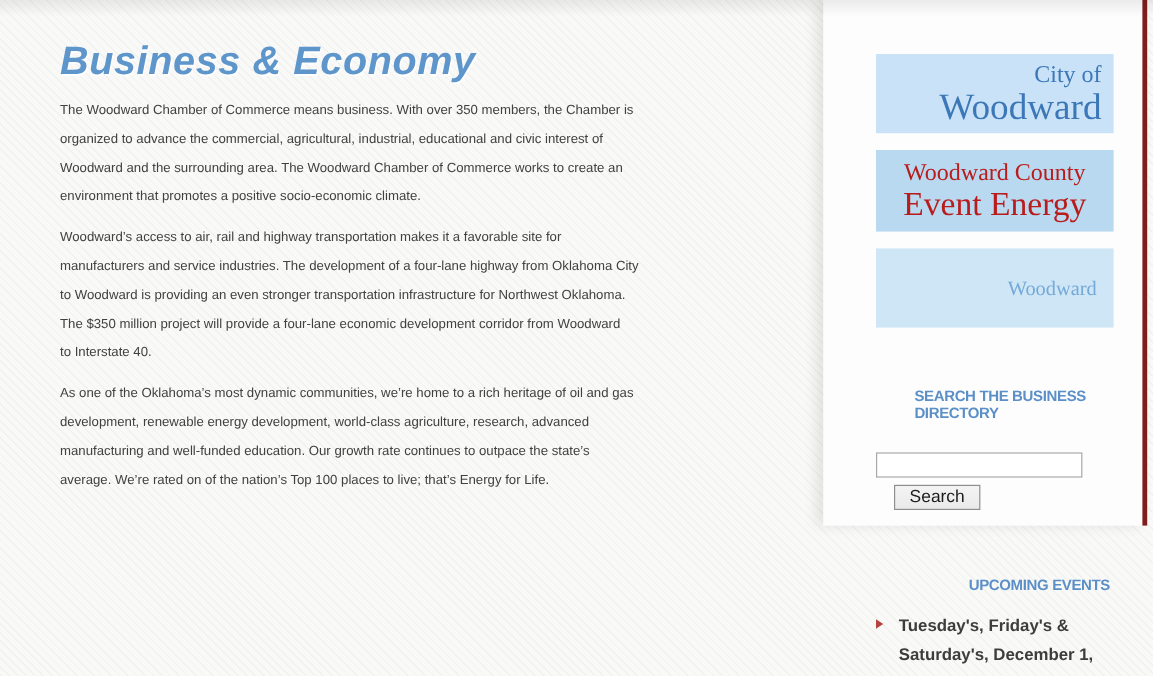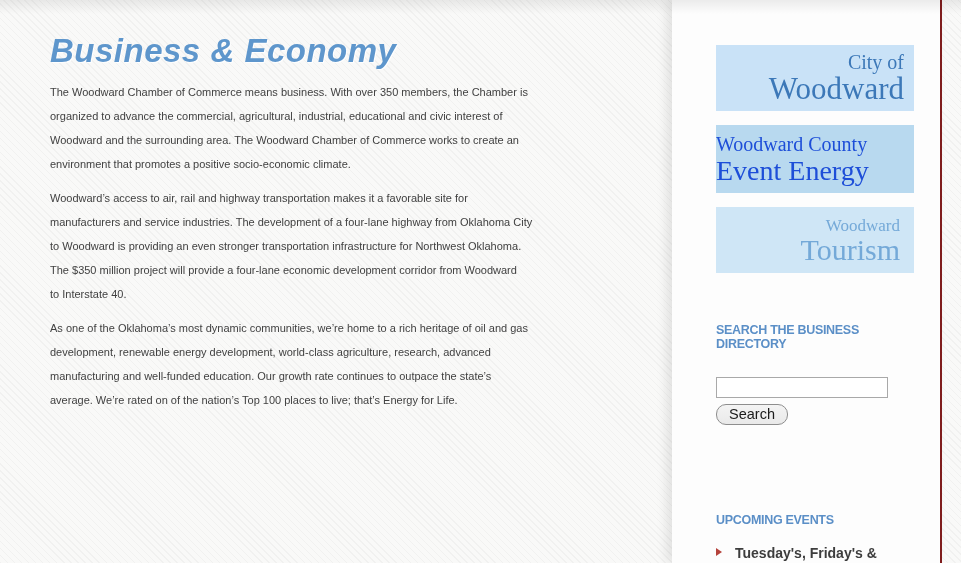--- a/index.html
+++ b/index.html
@@ -32,65 +32,66 @@
   }
   .para {
     white-space: pre-line;
     font-size: 11px; line-height: 24px;
     color: #414141;
     margin: 0 0 10px 0;
   }
 
   
   .sidebar {
-    position: absolute; left: 672px; top: 0; width: 270px; height: 563px;
+    position: absolute; left: 686px; top: 0; width: 270px; height: 438px;
     background: #fdfdfd;
-    border-right: 2px solid #7f1d1d;
+    border-right: 4px solid #7f1d1d;
     box-shadow: -6px 0 10px rgba(0,0,0,0.09);
   }
   .sidebar-content { padding: 45px 27px 0 44px; }
 
   .banner {
     display: flex; flex-direction: column; justify-content: center;
     width: 198px; margin-bottom: 14px;
     font-family: "Liberation Serif", serif;
     cursor: pointer;
   }
   .banner-line1, .banner-line2 { display: block; }
   .banner-city { height: 66px; background: #c9e2f7; text-align: right; padding-right: 10px; color: #3c78b8; }
   .banner-city .banner-line1 { font-size: 20px; line-height: 21px; }
   .banner-city .banner-line2 { font-size: 31px; line-height: 31px; }
-  .banner-event { height: 68px; background: #b8d9ef; text-align: left; color: #1d4ed8; }
+  .banner-event { height: 68px; background: #b8d9ef; text-align: center; color: #b91c1c; }
   .banner-event .banner-line1 { font-size: 20px; line-height: 24px; }
   .banner-event .banner-line2 { font-size: 28px; line-height: 30px; }
   .banner-tourism { height: 66px; background: #cfe6f6; text-align: right; padding-right: 14px; color: #74a9d8; }
   .banner-tourism .banner-line1 { font-size: 17px; line-height: 19px; }
   .banner-tourism .banner-line2 { font-size: 30px; line-height: 30px; }
 
   .side-heading {
     font-size: 12.5px; font-weight: bold; color: #5b8fc7;
     letter-spacing: -0.3px;
   }
-  .search-heading { margin-top: 50px; }
+  .search-heading { margin-top: 50px; margin-left: 32px; }
   .search-input {
     display: block; margin-top: 26px;
     width: 172px; height: 21px;
     border: 1px solid #a9a9a9; background: #fff;
     font-size: 13px; padding: 0 4px;
   }
   .search-button {
     margin-top: 6px;
     font-family: "Liberation Sans", sans-serif;
     font-size: 14.5px; color: #1b1b1b;
     background: linear-gradient(#f4f4f4, #e9e9e9);
-    border: 1px solid #8e8e8e; border-radius: 10px;
+    border: 1px solid #8e8e8e; border-radius: 0;
     padding: 1px 12px 2px 12px;
     cursor: pointer;
+    margin-left: 15px;
   }
-  .events-heading { margin-top: 88px; }
+  .events-heading { margin-top: 56px; text-align: right; }
   .event-item { display: flex; margin-top: 14px; }
   .event-bullet {
     width: 0; height: 0; margin-top: 7px; flex: 0 0 auto;
     border-left: 6px solid #b5433c;
     border-top: 4px solid transparent;
     border-bottom: 4px solid transparent;
   }
   .event-text {
     margin-left: 13px; width: 186px;
     font-size: 14px; line-height: 24px;
@@ -128,21 +129,20 @@
       <span class="banner-line2">Woodward</span>
     </div>
 
     <div class="banner banner-event">
       <span class="banner-line1">Woodward County</span>
       <span class="banner-line2">Event Energy</span>
     </div>
 
     <div class="banner banner-tourism">
       <span class="banner-line1">Woodward</span>
-      <span class="banner-line2">Tourism</span>
     </div>
 
     <div class="side-heading search-heading">SEARCH THE BUSINESS DIRECTORY</div>
     <input class="search-input" type="text" value="" style="">
     <button class="search-button">Search</button>
 
     <div class="side-heading events-heading">UPCOMING EVENTS</div>
 
     <div class="event-item">
       <span class="event-bullet"></span>

